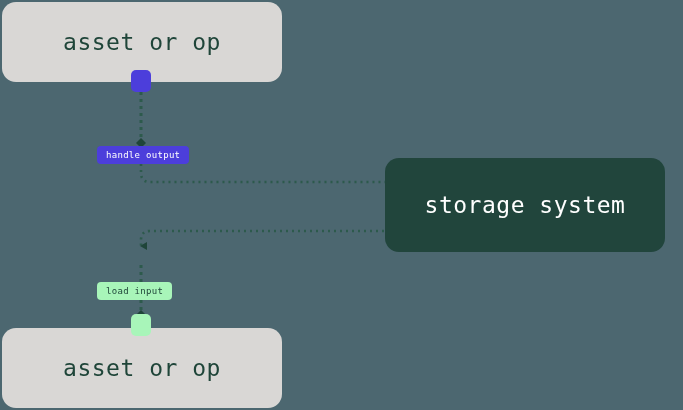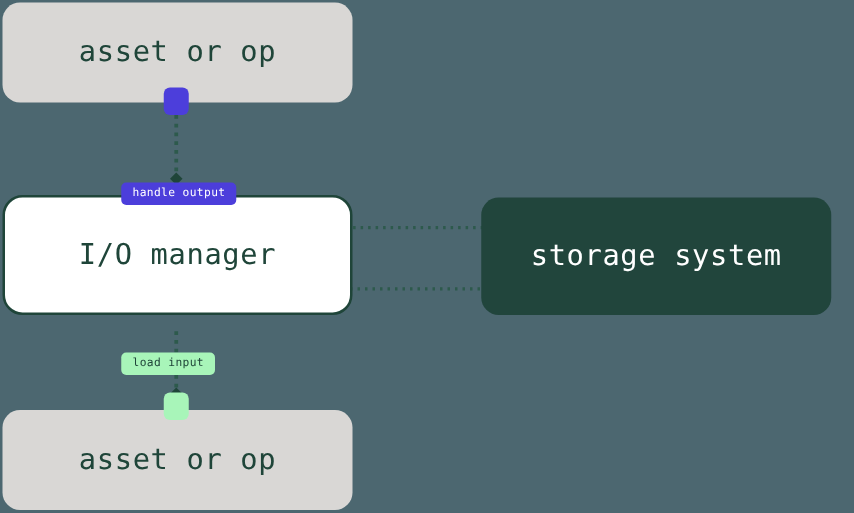--- a/index.html
+++ b/index.html
@@ -131,23 +131,20 @@
 
     <path d="M402,231 L150,231 Q141,231 141,240 L141,246" fill="none" stroke="#2d5a4c" stroke-width="2.6" stroke-dasharray="2 4" stroke-linecap="butt" marker-end="url(#m-arrow-down)"></path>
 
     <path d="M141,265 L141,315" fill="none" stroke="#2d5a4c" stroke-width="3" stroke-dasharray="3 4" stroke-linecap="butt" marker-end="url(#m-diamond)"></path>
   </svg>
 
   <div class="node node-asset" id="asset-top">
     <span>asset or op</span>
   </div>
 
-  <div class="node" id="io-manager">
-    <span>I/O manager</span>
-  </div>
 
   <div class="node" id="storage-system">
     <span>storage system</span>
   </div>
 
   <div class="node node-asset" id="asset-bottom">
     <span>asset or op</span>
   </div>
 
   <div class="handle-square" id="handle-purple"></div>

